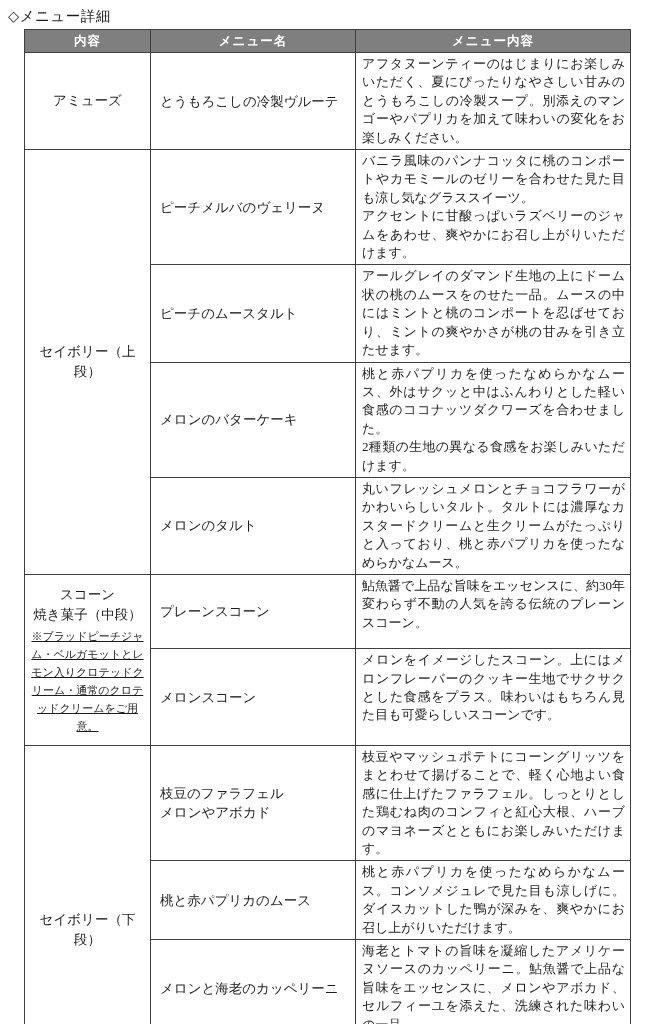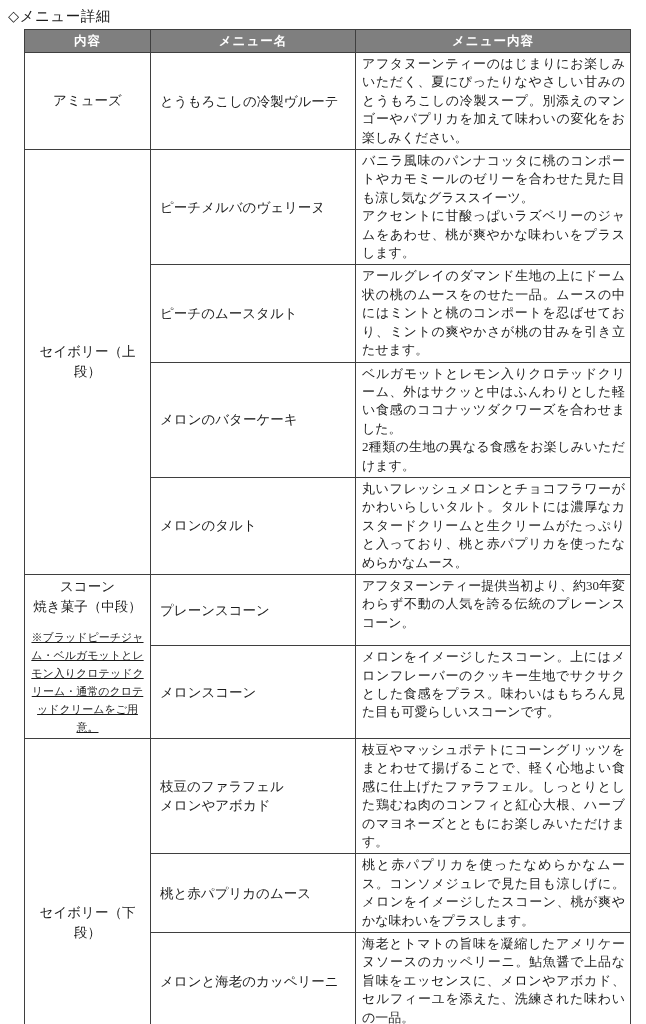--- a/index.html
+++ b/index.html
@@ -46,32 +46,32 @@
     font-weight: bold;
     font-size: 12.5px;
     text-align: center;
     vertical-align: middle;
     padding: 2px 4px;
     letter-spacing: 1px;
   }
   td.cat-cell {
     text-align: center;
     vertical-align: middle;
-    padding: 2px 3px;
+    padding: 10px 3px;
   }
   .cat-label {
     white-space: pre-line;
     font-size: 13.5px;
     line-height: 20px;
   }
   .cat-note {
     font-size: 11px;
     line-height: 18px;
     text-decoration: underline;
-    margin-top: 11px;
+    margin-top: 2px;
     padding: 0 1px;
   }
   td.name-cell {
     vertical-align: middle;
     padding: 2px 4px 2px 9px;
     font-size: 13.5px;
     line-height: 19px;
     white-space: pre-line;
   }
   td.desc-cell {
@@ -112,61 +112,61 @@
         <td class="name-cell">とうもろこしの冷製ヴルーテ</td>
         <td class="desc-cell">アフタヌーンティーのはじまりにお楽しみいただく、夏にぴったりなやさしい甘みのとうもろこしの冷製スープ。別添えのマンゴーやパプリカを加えて味わいの変化をお楽しみください。</td>
       </tr>
 
       <tr style="height:109px">
         <td class="cat-cell" rowspan="4">
           <div class="cat-label">セイボリー（上段）</div>
         </td>
         <td class="name-cell">ピーチメルバのヴェリーヌ</td>
         <td class="desc-cell">バニラ風味のパンナコッタに桃のコンポートやカモミールのゼリーを合わせた見た目も涼し気なグラススイーツ。
-アクセントに甘酸っぱいラズベリーのジャムをあわせ、桃が爽やかな味わいをプラスします。</td>
+アクセントに甘酸っぱいラズベリーのジャムをあわせ、爽やかにお召し上がりいただけます。</td>
       </tr>
       <tr style="height:89px">
         <td class="name-cell">ピーチのムースタルト</td>
         <td class="desc-cell">アールグレイのダマンド生地の上にドーム状の桃のムースをのせた一品。ムースの中にはミントと桃のコンポートを忍ばせており、ミントの爽やかさが桃の甘みを引き立たせます。</td>
       </tr>
       <tr style="height:90px">
         <td class="name-cell">メロンのバターケーキ</td>
-        <td class="desc-cell">ベルガモットとレモン入りクロテッドクリーム、外はサクッと中はふんわりとした軽い食感のココナッツダクワーズを合わせました。
+        <td class="desc-cell">桃と赤パプリカを使ったなめらかなムース、外はサクッと中はふんわりとした軽い食感のココナッツダクワーズを合わせました。
 2種類の生地の異なる食感をお楽しみいただけます。</td>
       </tr>
       <tr style="height:85px">
         <td class="name-cell">メロンのタルト</td>
         <td class="desc-cell">丸いフレッシュメロンとチョコフラワーがかわいらしいタルト。タルトには濃厚なカスタードクリームと生クリームがたっぷりと入っており、桃と赤パプリカを使ったなめらかなムース。</td>
       </tr>
 
       <tr style="height:55px">
         <td class="cat-cell" rowspan="2">
           <div class="cat-label">スコーン
 焼き菓子（中段）</div>
           <div class="cat-note">※ブラッドピーチジャム・ベルガモットとレモン入りクロテッドクリーム・通常のクロテッドクリームをご用意。</div>
         </td>
         <td class="name-cell">プレーンスコーン</td>
-        <td class="desc-cell">アフタヌーンティー提供当初より、約30年変わらず不動の人気を誇る伝統のプレーンスコーン。</td>
+        <td class="desc-cell">鮎魚醤で上品な旨味をエッセンスに、約30年変わらず不動の人気を誇る伝統のプレーンスコーン。</td>
       </tr>
       <tr style="height:74px">
         <td class="name-cell">メロンスコーン</td>
         <td class="desc-cell">メロンをイメージしたスコーン。上にはメロンフレーバーのクッキー生地でサクサクとした食感をプラス。味わいはもちろん見た目も可愛らしいスコーンです。</td>
       </tr>
 
       <tr style="height:92px">
         <td class="cat-cell" rowspan="4">
           <div class="cat-label">セイボリー（下段）</div>
         </td>
         <td class="name-cell">枝豆のファラフェル
 メロンやアボカド</td>
         <td class="desc-cell">枝豆やマッシュポテトにコーングリッツをまとわせて揚げることで、軽く心地よい食感に仕上げたファラフェル。しっとりとした鶏むね肉のコンフィと紅心大根、ハーブのマヨネーズとともにお楽しみいただけます。</td>
       </tr>
       <tr style="height:69px">
         <td class="name-cell">桃と赤パプリカのムース</td>
-        <td class="desc-cell">桃と赤パプリカを使ったなめらかなムース。コンソメジュレで見た目も涼しげに。メロンをイメージしたスコーン、桃が爽やかな味わいをプラスします。</td>
+        <td class="desc-cell">桃と赤パプリカを使ったなめらかなムース。コンソメジュレで見た目も涼しげに。ダイスカットした鴨が深みを、爽やかにお召し上がりいただけます。</td>
       </tr>
       <tr style="height:77px">
         <td class="name-cell">メロンと海老のカッペリーニ</td>
         <td class="desc-cell">海老とトマトの旨味を凝縮したアメリケーヌソースのカッペリーニ。鮎魚醤で上品な旨味をエッセンスに、メロンやアボカド、セルフィーユを添えた、洗練された味わいの一品。</td>
       </tr>
       <tr style="height:72px">
         <td class="name-cell">桃とマスカルポーネの
 マリトッツォ風</td>
         <td class="desc-cell">ふんわりとした口当たりのパンに、白桃のコンポートやハム、マスカルポーネをサンドしました。上に添えたピスタチオが、やさしい風味と香ばしさを加えています。</td>
       </tr>

